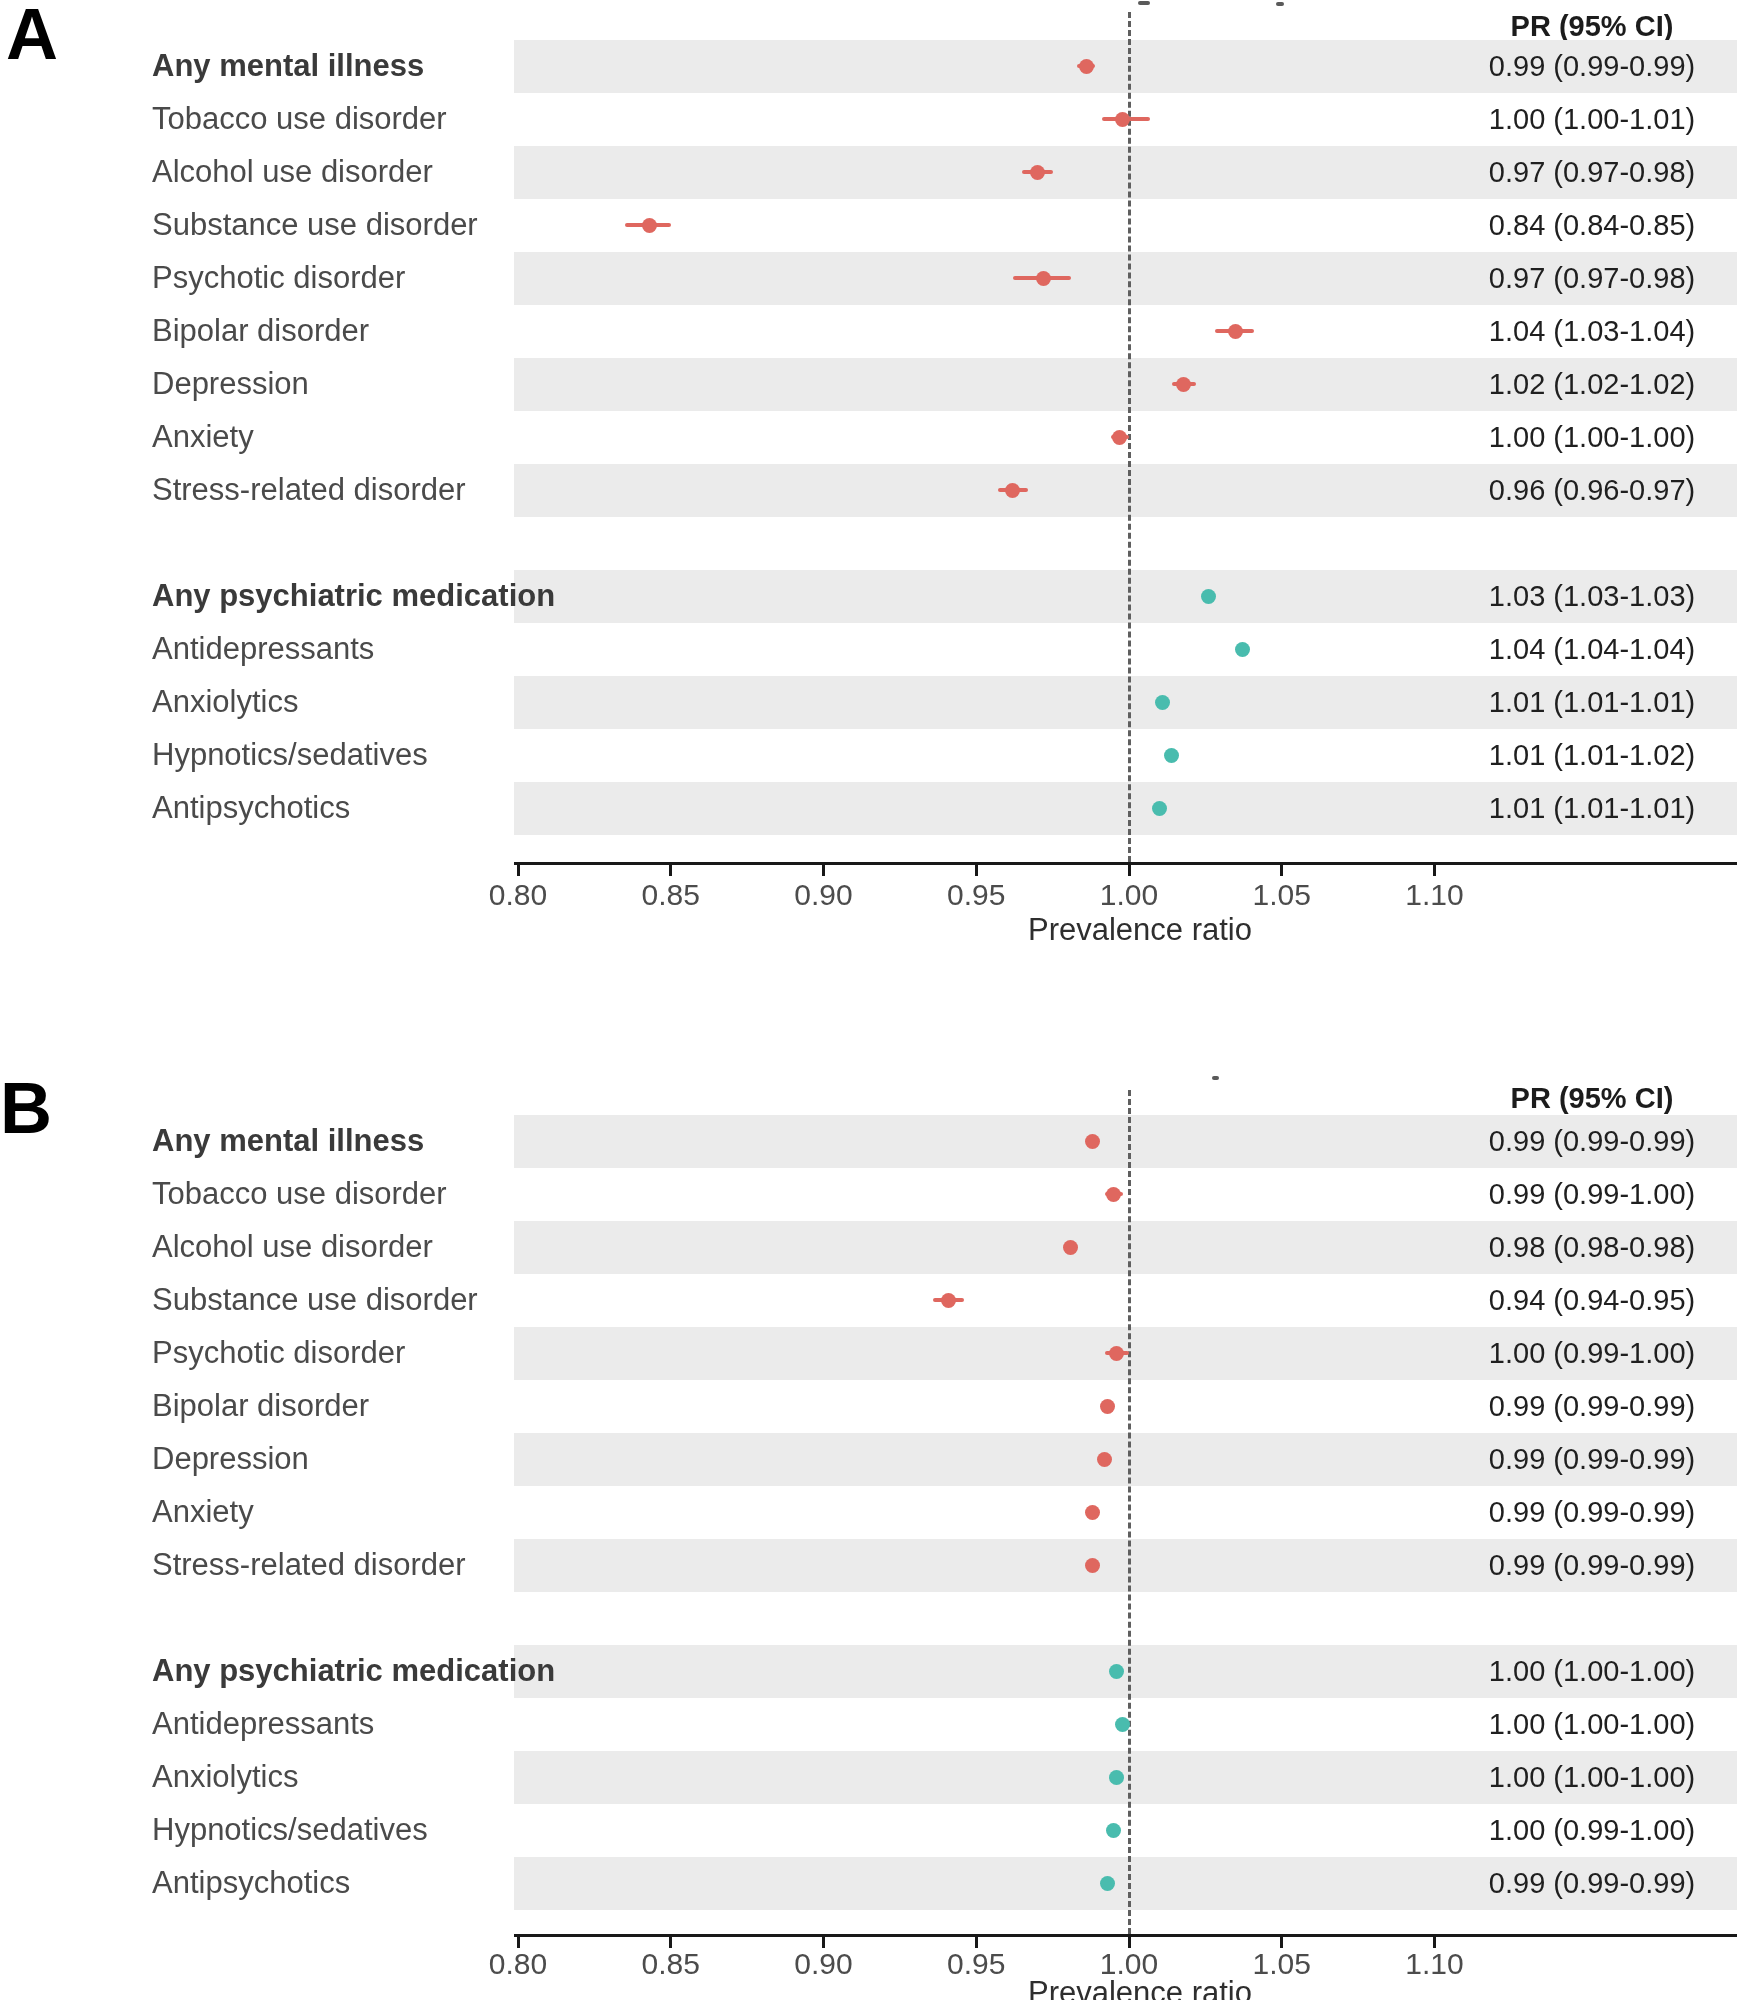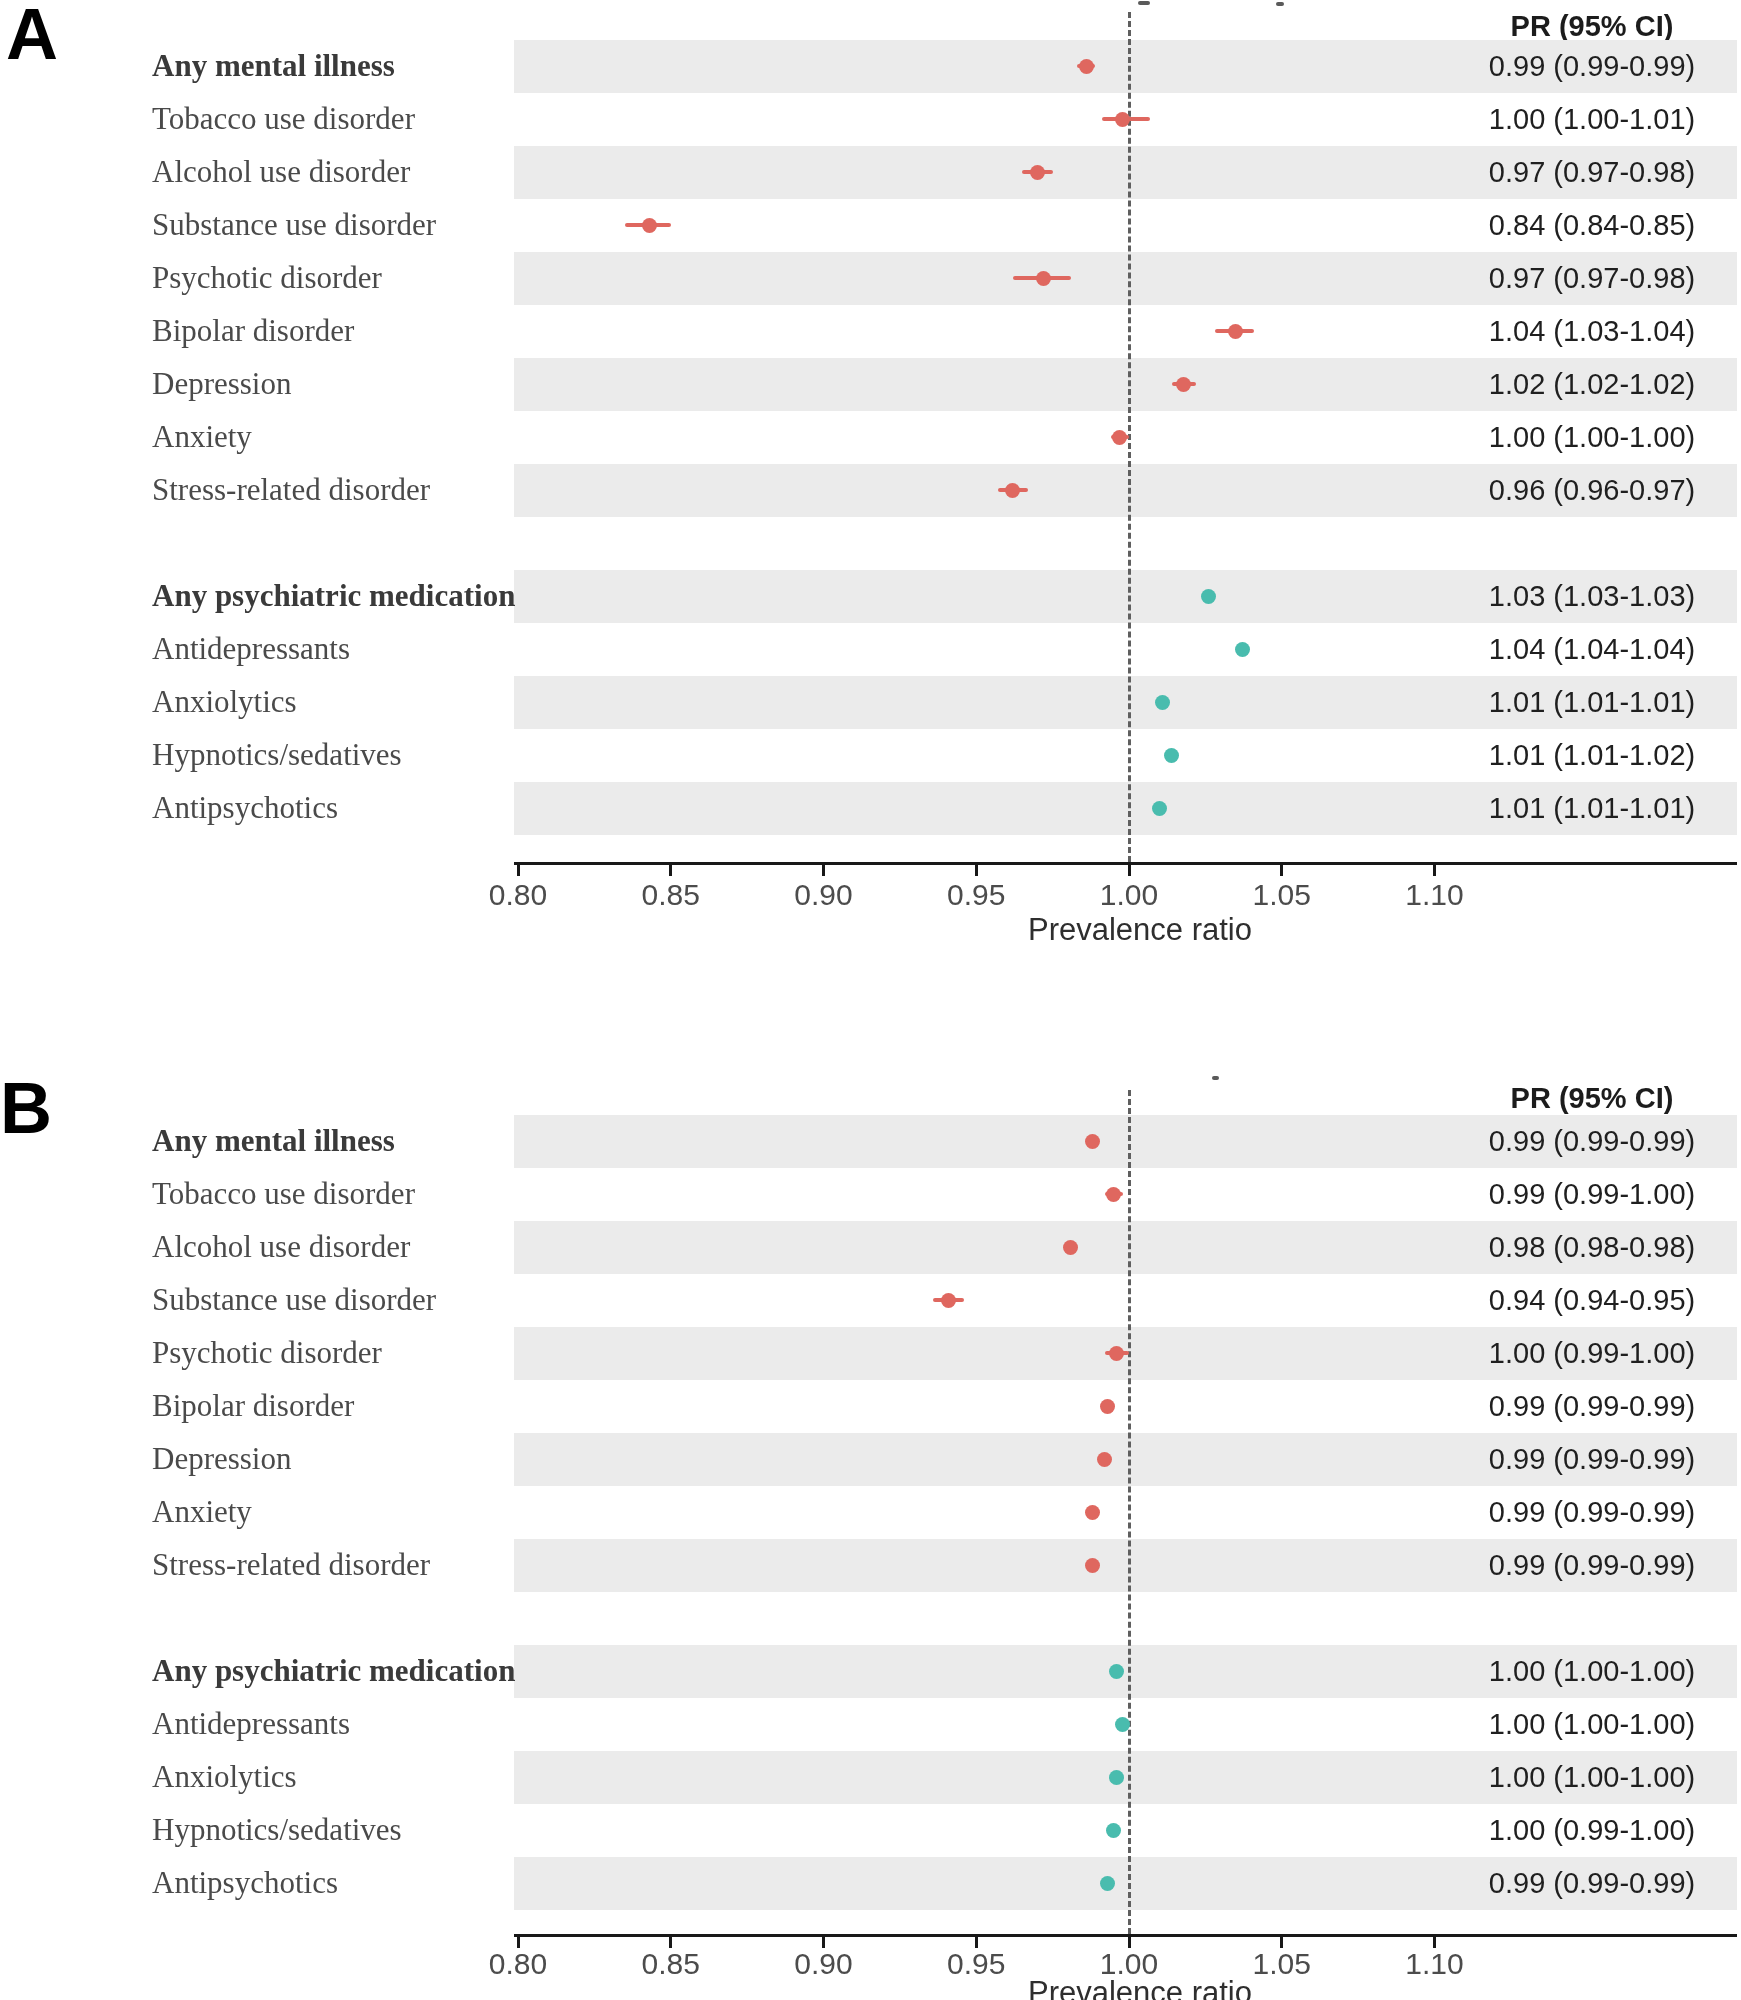--- a/index.html
+++ b/index.html
@@ -13,21 +13,21 @@
     position:absolute;font-size:72px;font-weight:bold;color:#000;
     line-height:1;letter-spacing:-2px;
   }
   .pr-header{
     position:absolute;width:420px;text-align:center;
     font-size:29px;font-weight:bold;color:#1c1c1c;line-height:34px;
   }
   .row-stripe{position:absolute;background:#ebebeb;}
   .row-label{
     position:absolute;left:152px;font-size:31px;color:#4a4a4a;
-    line-height:36px;white-space:nowrap;font-family:Liberation Serif, serif;
+    line-height:36px;white-space:nowrap;
   }
   .row-label.bold{font-weight:bold;color:#3a3a3a;}
   .pr-value{
     position:absolute;width:420px;text-align:center;
     font-size:29px;color:#1f1f1f;line-height:34px;white-space:nowrap;
   }
   .whisker{position:absolute;height:4px;border-radius:2px;}
   .dot{position:absolute;width:15px;height:15px;border-radius:50%;}
   .ref-line{position:absolute;width:0;border-left:3px dashed #5f5f5f;}
   .axis-line{position:absolute;height:3px;background:#181818;}

